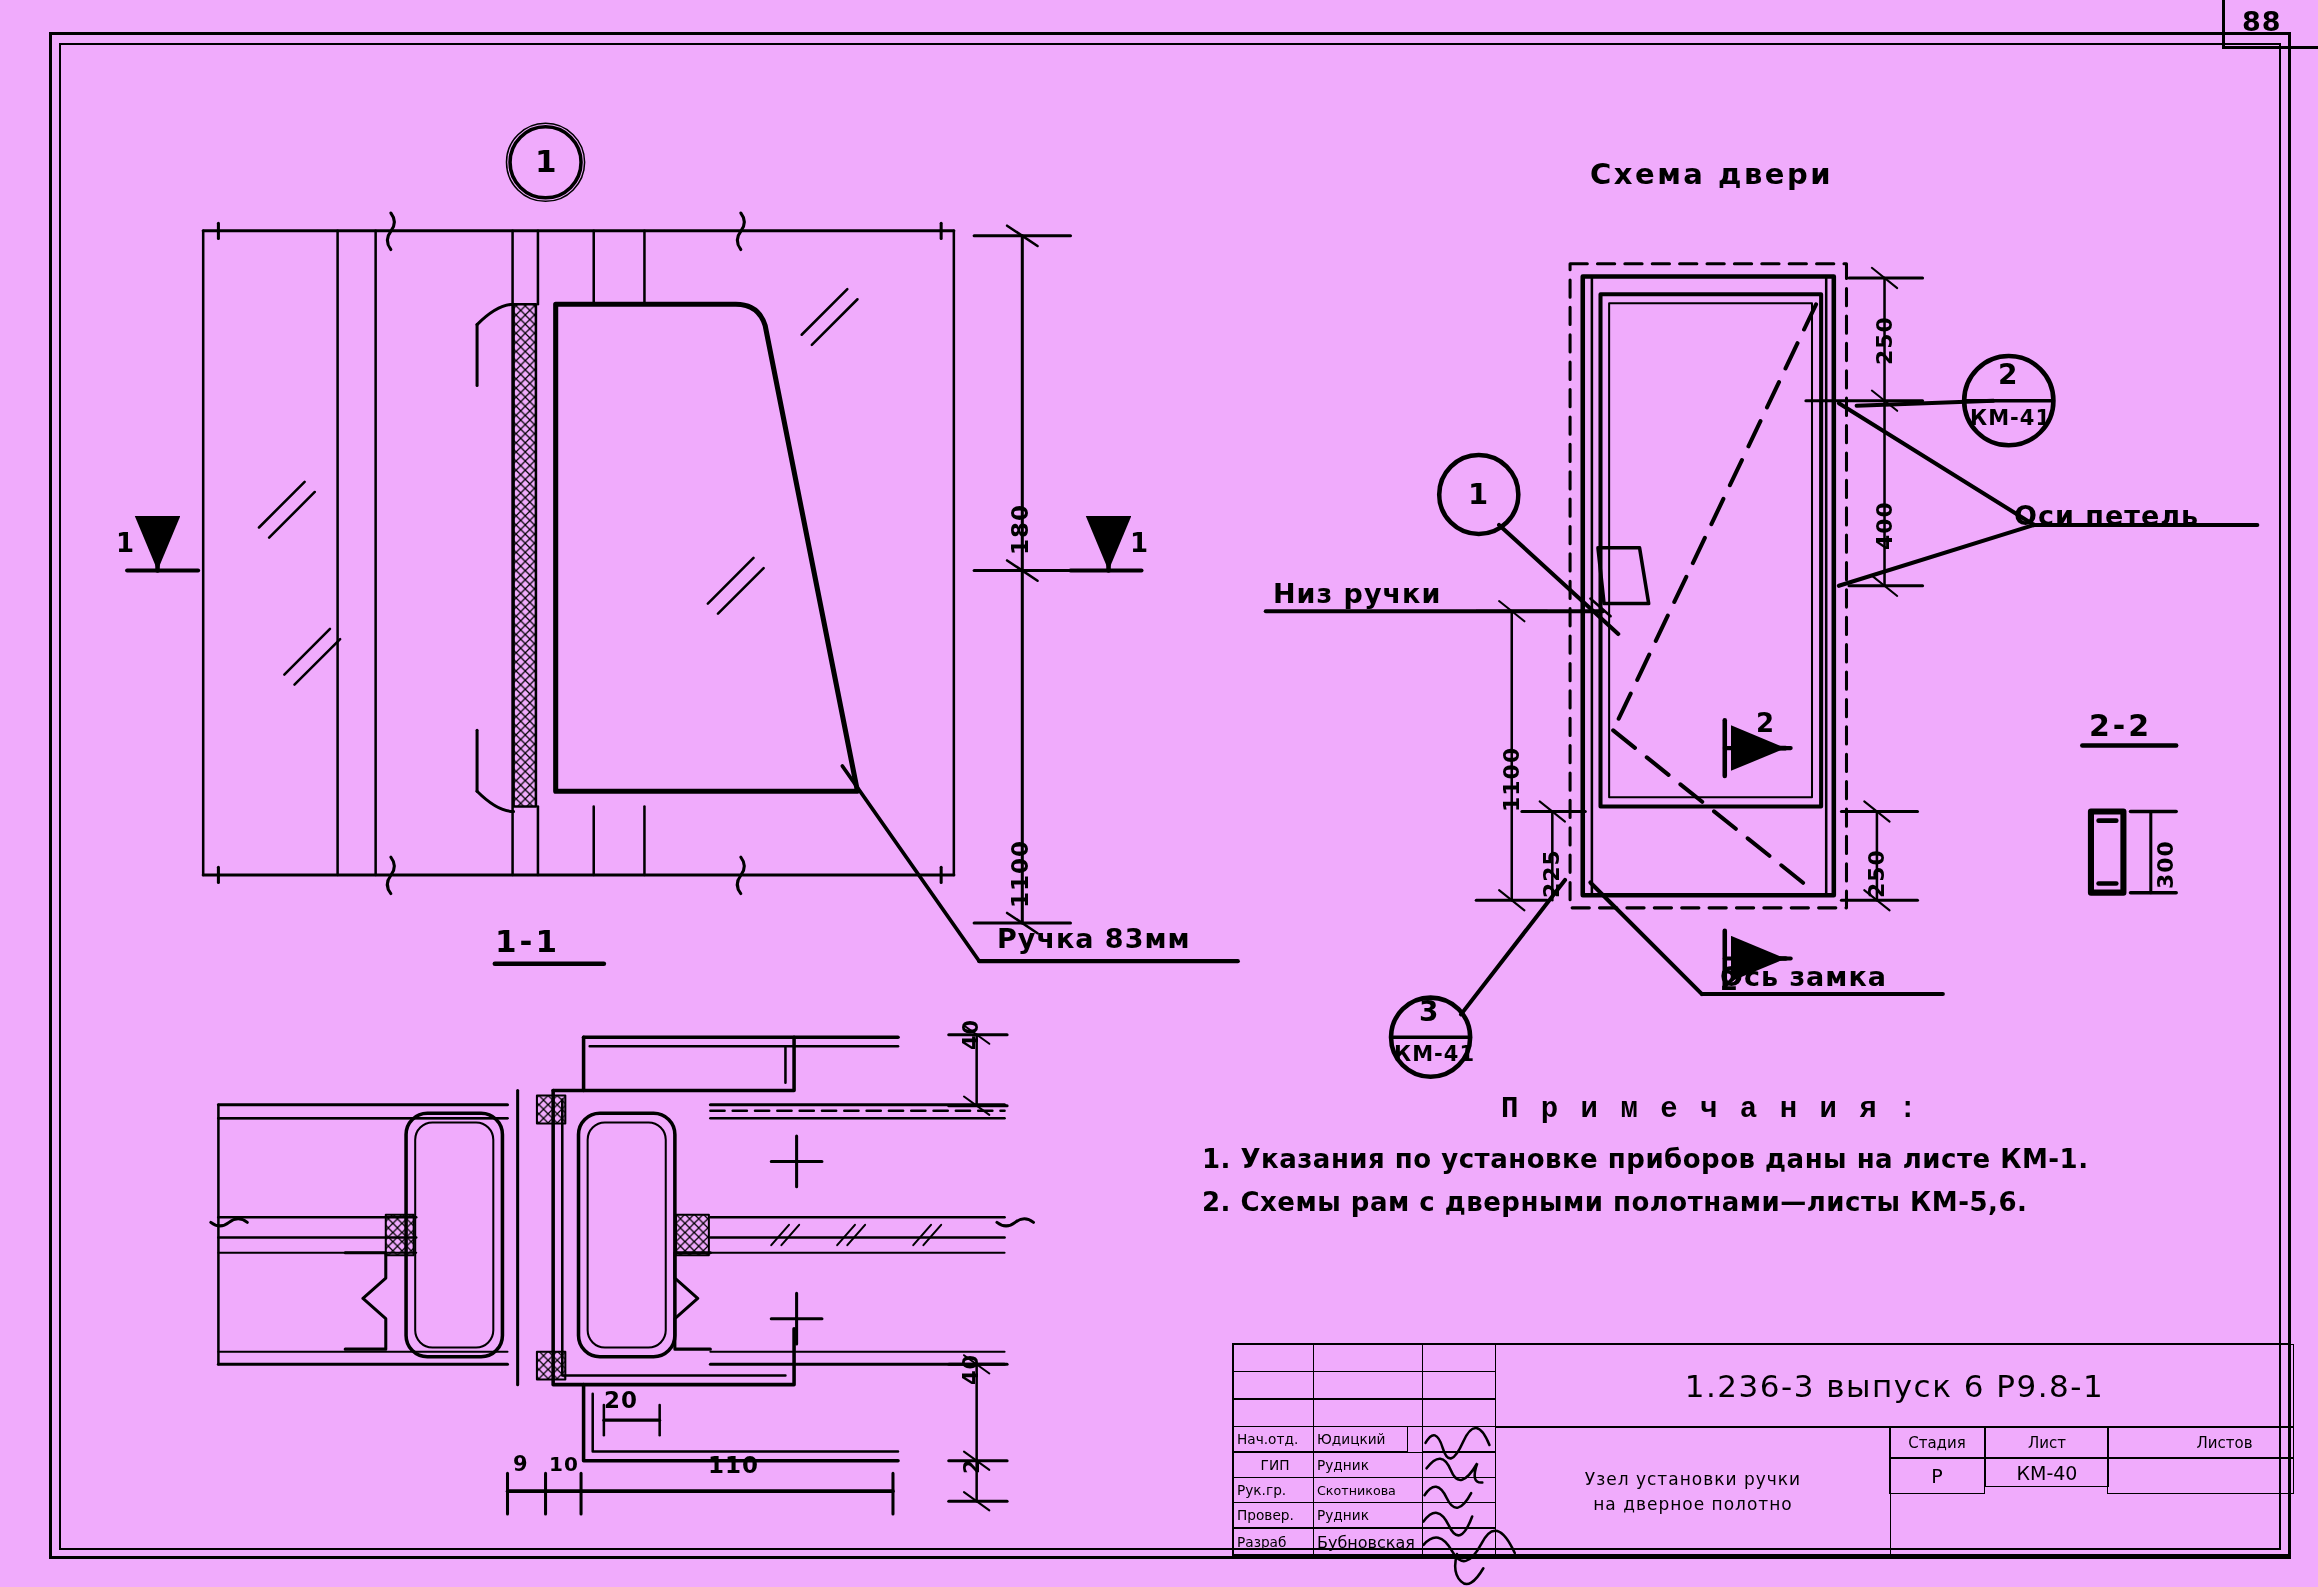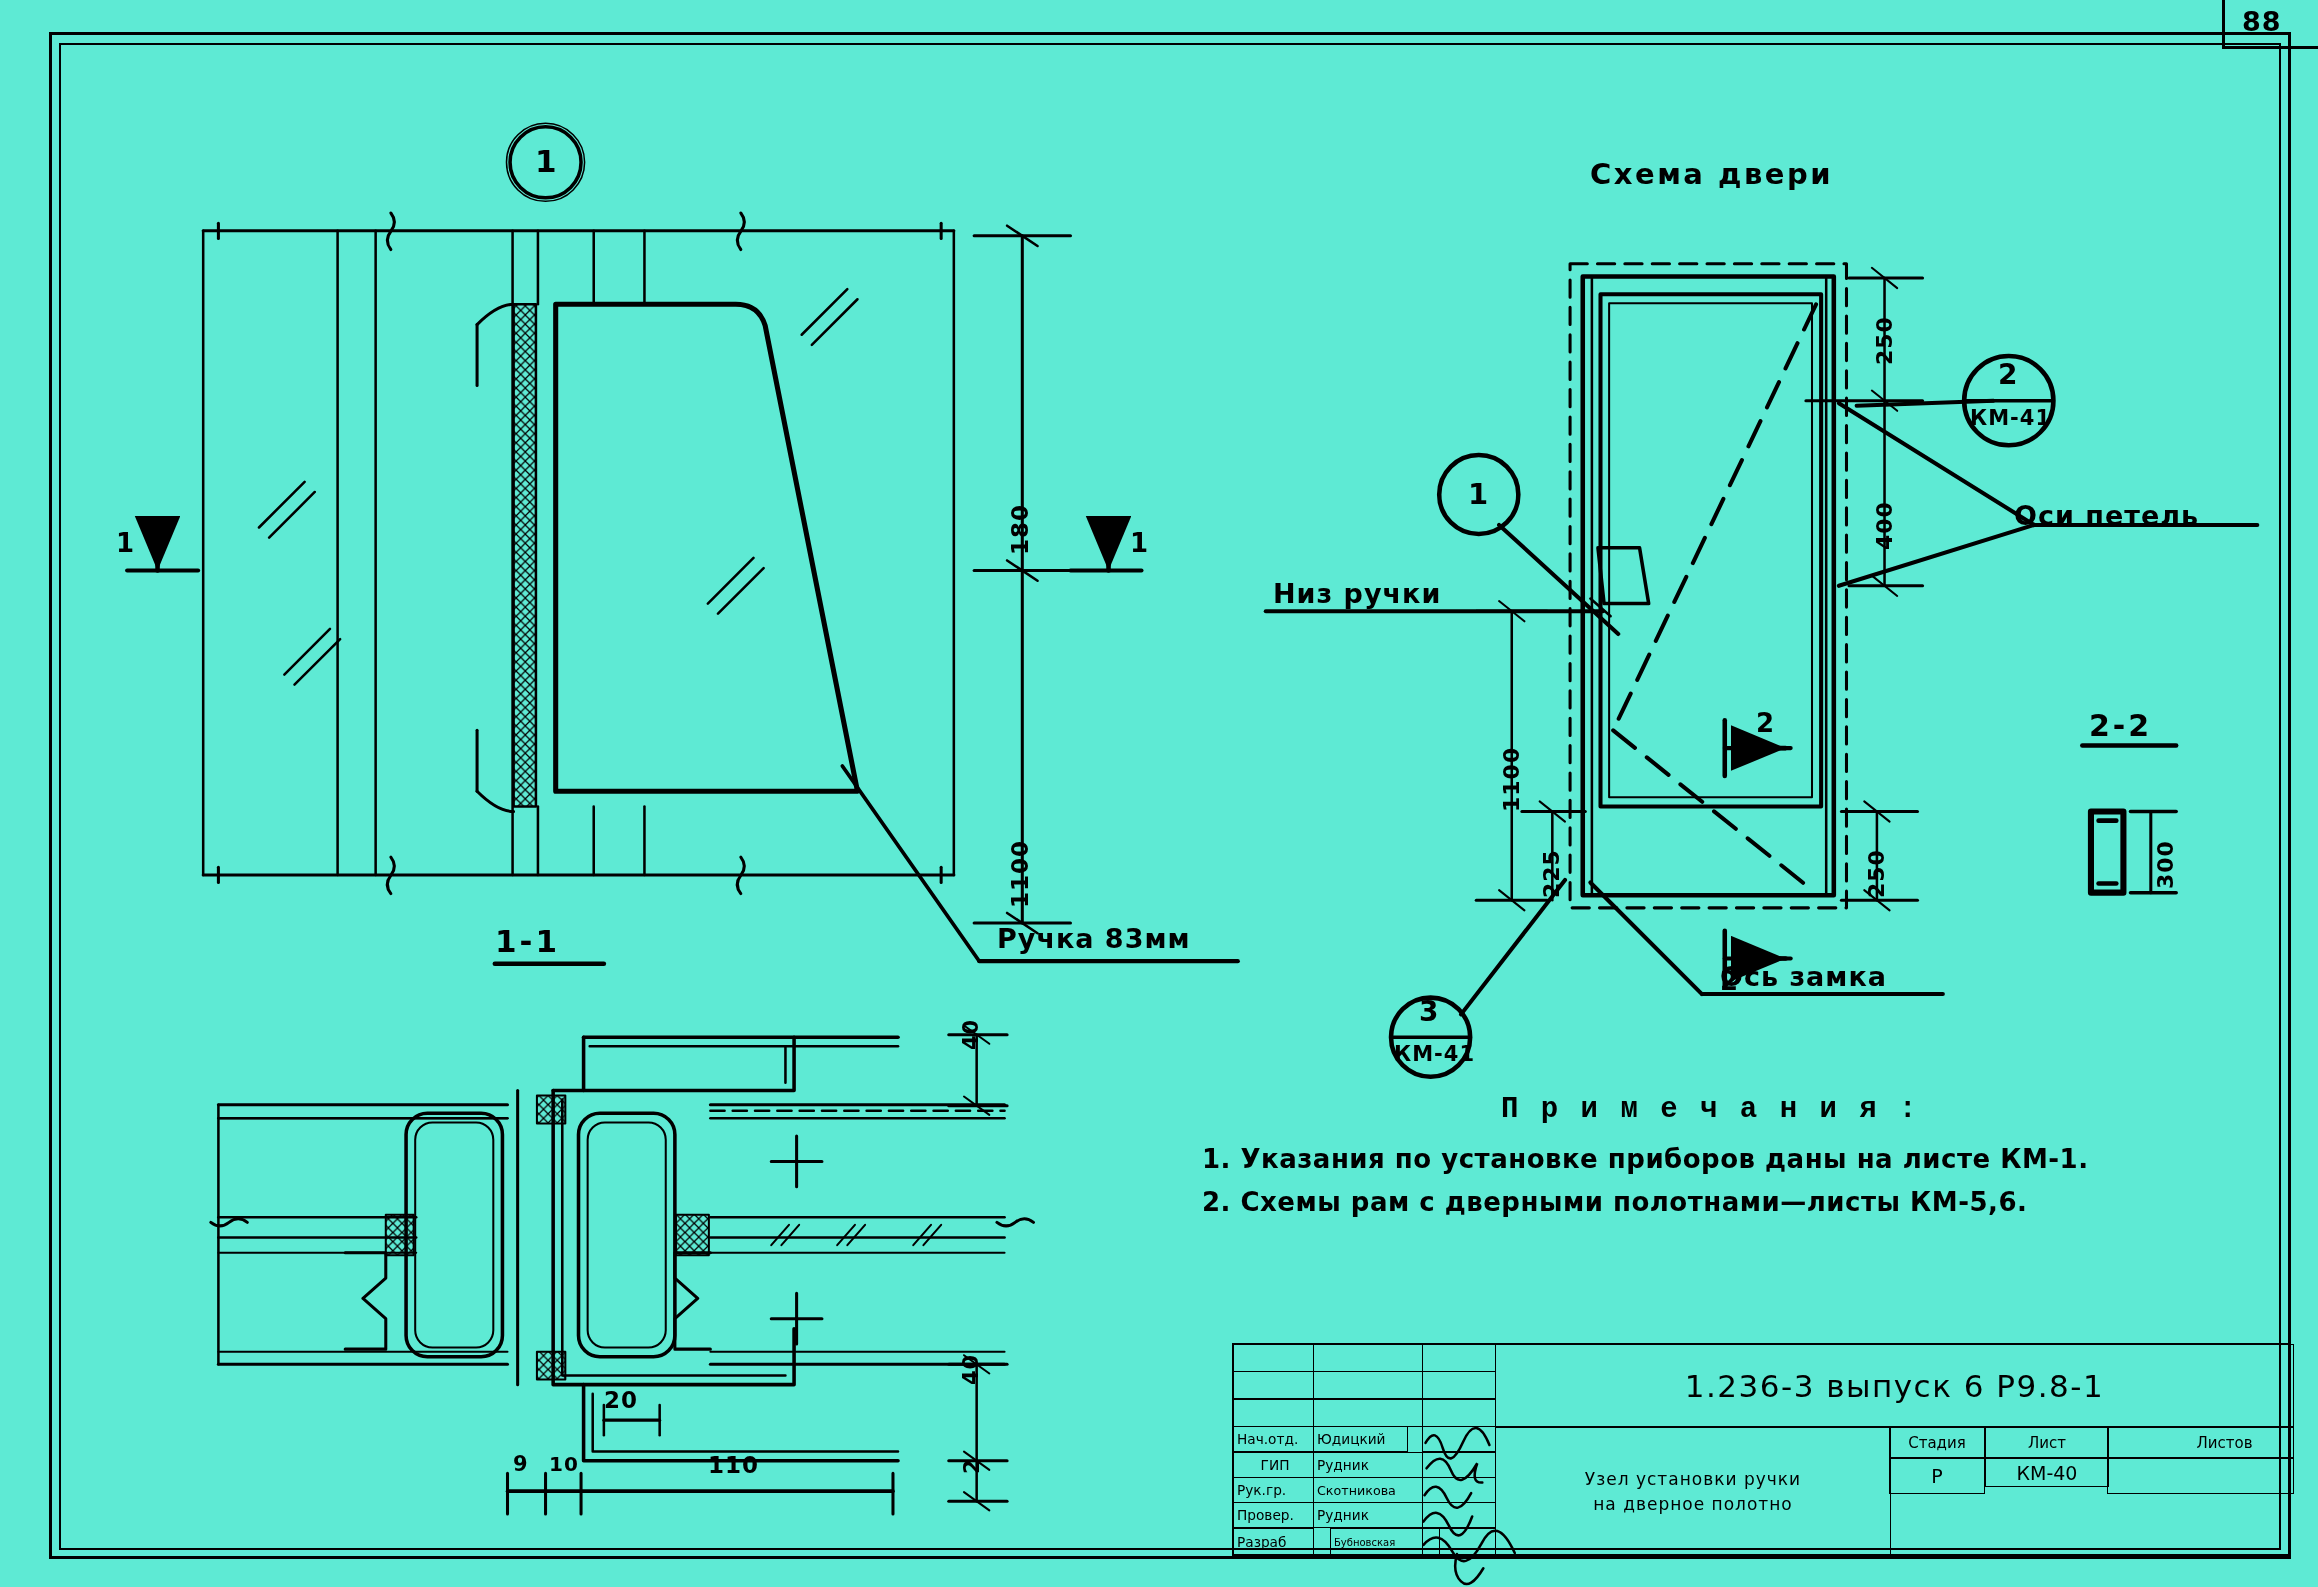--- a/index.html
+++ b/index.html
@@ -1,18 +1,18 @@
 <!DOCTYPE html>
 <html style="font-size:8px"><head>
 <meta charset="utf-8">
 <title>КМ-40</title>
 <style>
   html,body{margin:0;padding:0;background:#ffffff;}
   body{font-family:"Liberation Sans",sans-serif;color:#000;}
-  #sheet{position:relative;width:2319px;height:1587px;background:#5eead4;overflow:hidden;}
+  #sheet{position:relative;width:2319px;height:1587px;background:#f0abfc;overflow:hidden;}
 
   
   .frame-outer{position:absolute;left:49px;top:32px;width:2242px;height:1527px;
                border:3.6px solid #000;box-sizing:border-box;}
   .frame-inner{position:absolute;left:59px;top:43px;width:2222px;height:1507px;
                border:2px solid #000;box-sizing:border-box;}
 
   
   .pagenum-box{position:absolute;left:2222px;top:0px;width:97px;height:49px;
                border-left:3.6px solid #000;border-bottom:3.6px solid #000;box-sizing:border-box;}
@@ -366,21 +366,21 @@
 
     <div class="tb-cell left" style="left:-1px;top:132px;width:81px;height:26px;font-size:13.7px;">Рук.гр.</div>
     <div class="tb-cell left" style="left:79px;top:132px;width:110px;height:26px;font-size:12.7px;">Скотникова</div>
     <div class="tb-cell" style="left:188px;top:132px;width:74px;height:26px;"></div>
 
     <div class="tb-cell left" style="left:-1px;top:157px;width:81px;height:26px;font-size:13.7px;">Провер.</div>
     <div class="tb-cell left" style="left:79px;top:157px;width:110px;height:26px;font-size:13.7px;">Рудник</div>
     <div class="tb-cell" style="left:188px;top:157px;width:74px;height:26px;"></div>
 
     <div class="tb-cell left" style="left:-1px;top:183px;width:81px;height:28px;font-size:13.7px;">Разраб</div>
-    <div class="tb-cell left" style="left:96px;top:183px;width:110px;height:28px;font-size:10px;">Бубновская</div>
+    <div class="tb-cell left" style="left:79px;top:183px;width:110px;height:28px;font-size:16px;">Бубновская</div>
     <div class="tb-cell" style="left:188px;top:183px;width:74px;height:28px;"></div>
 
     <div class="tb-cell" style="left:261px;top:-1px;width:799px;height:83px;font-size:31px;letter-spacing:1.5px;">1.236-3  выпуск 6      Р9.8-1</div>
 
     <div class="tb-cell" style="left:261px;top:82px;width:396px;height:130px;flex-direction:column;line-height:1.45;font-size:17px;letter-spacing:1px;">
       <span>Узел установки ручки</span>
       <span>на дверное полотно</span>
     </div>
 
     <div class="tb-cell" style="left:655px;top:82px;width:96px;height:31px;font-size:15px;">Стадия</div>

